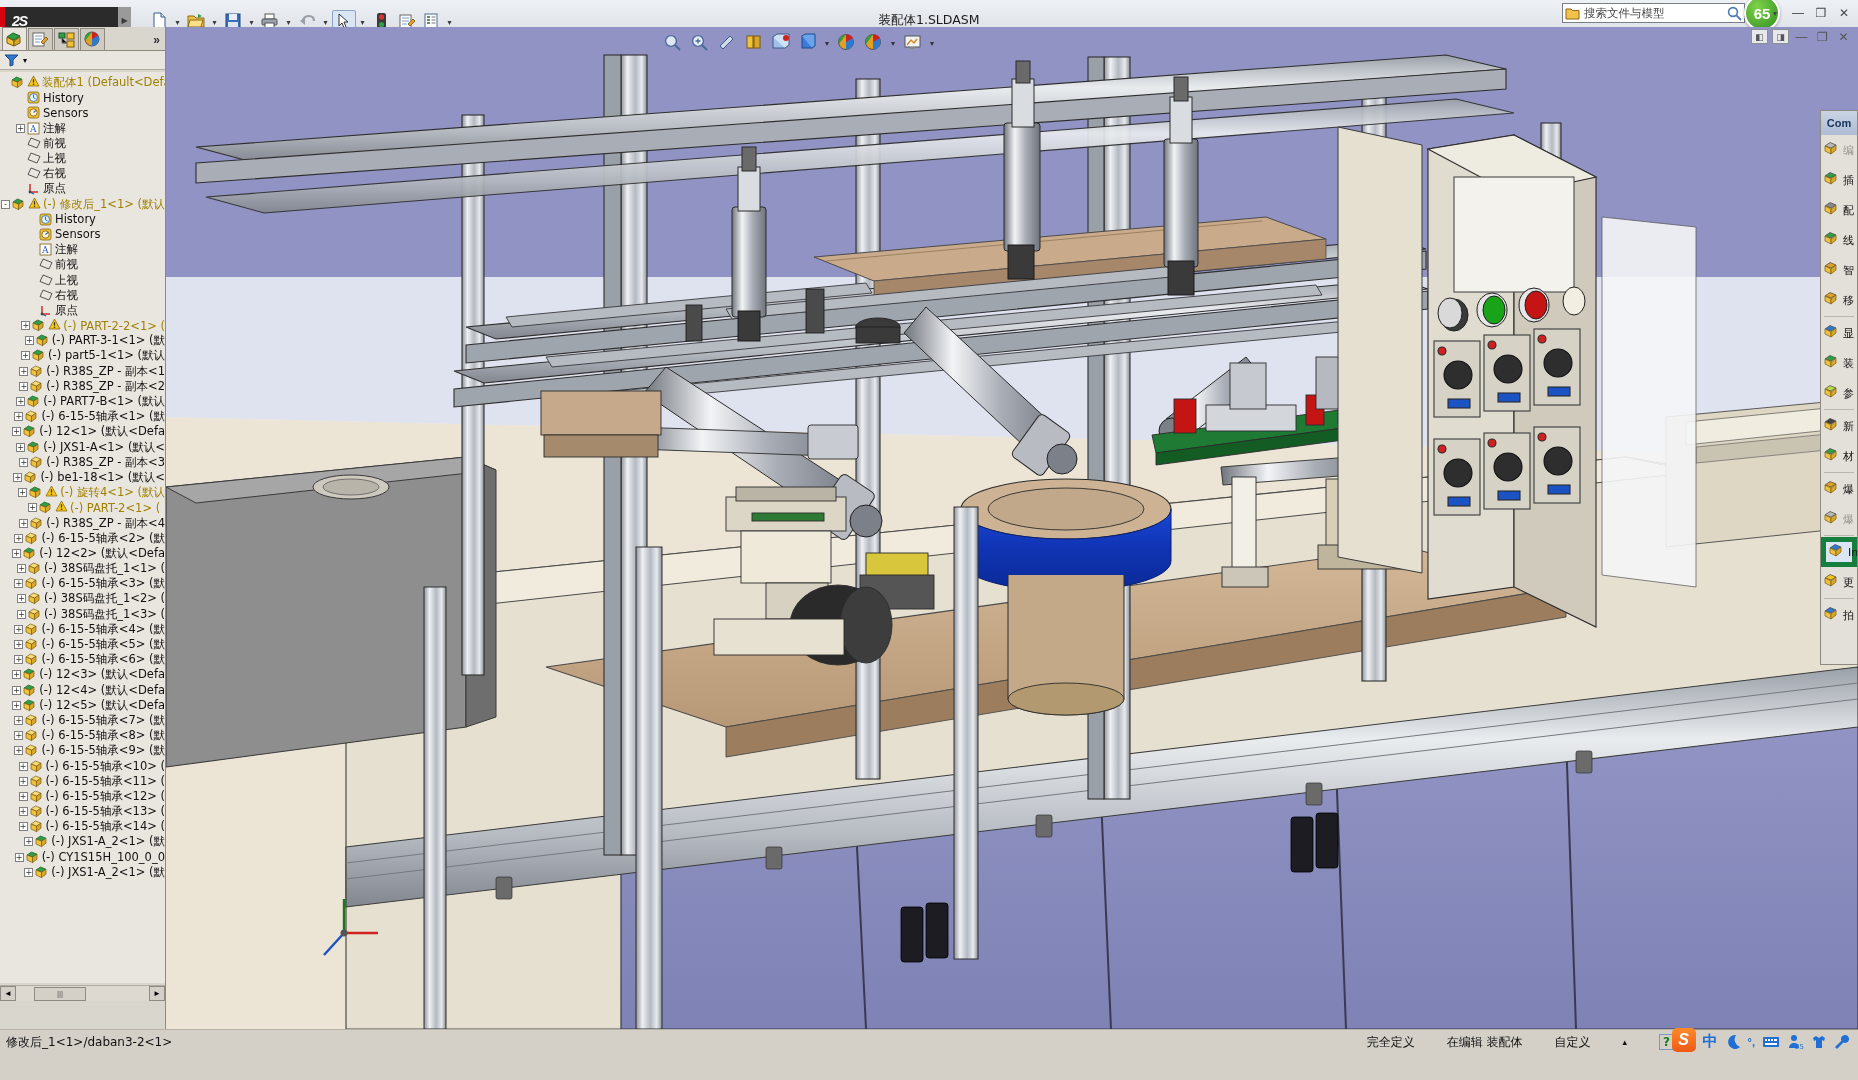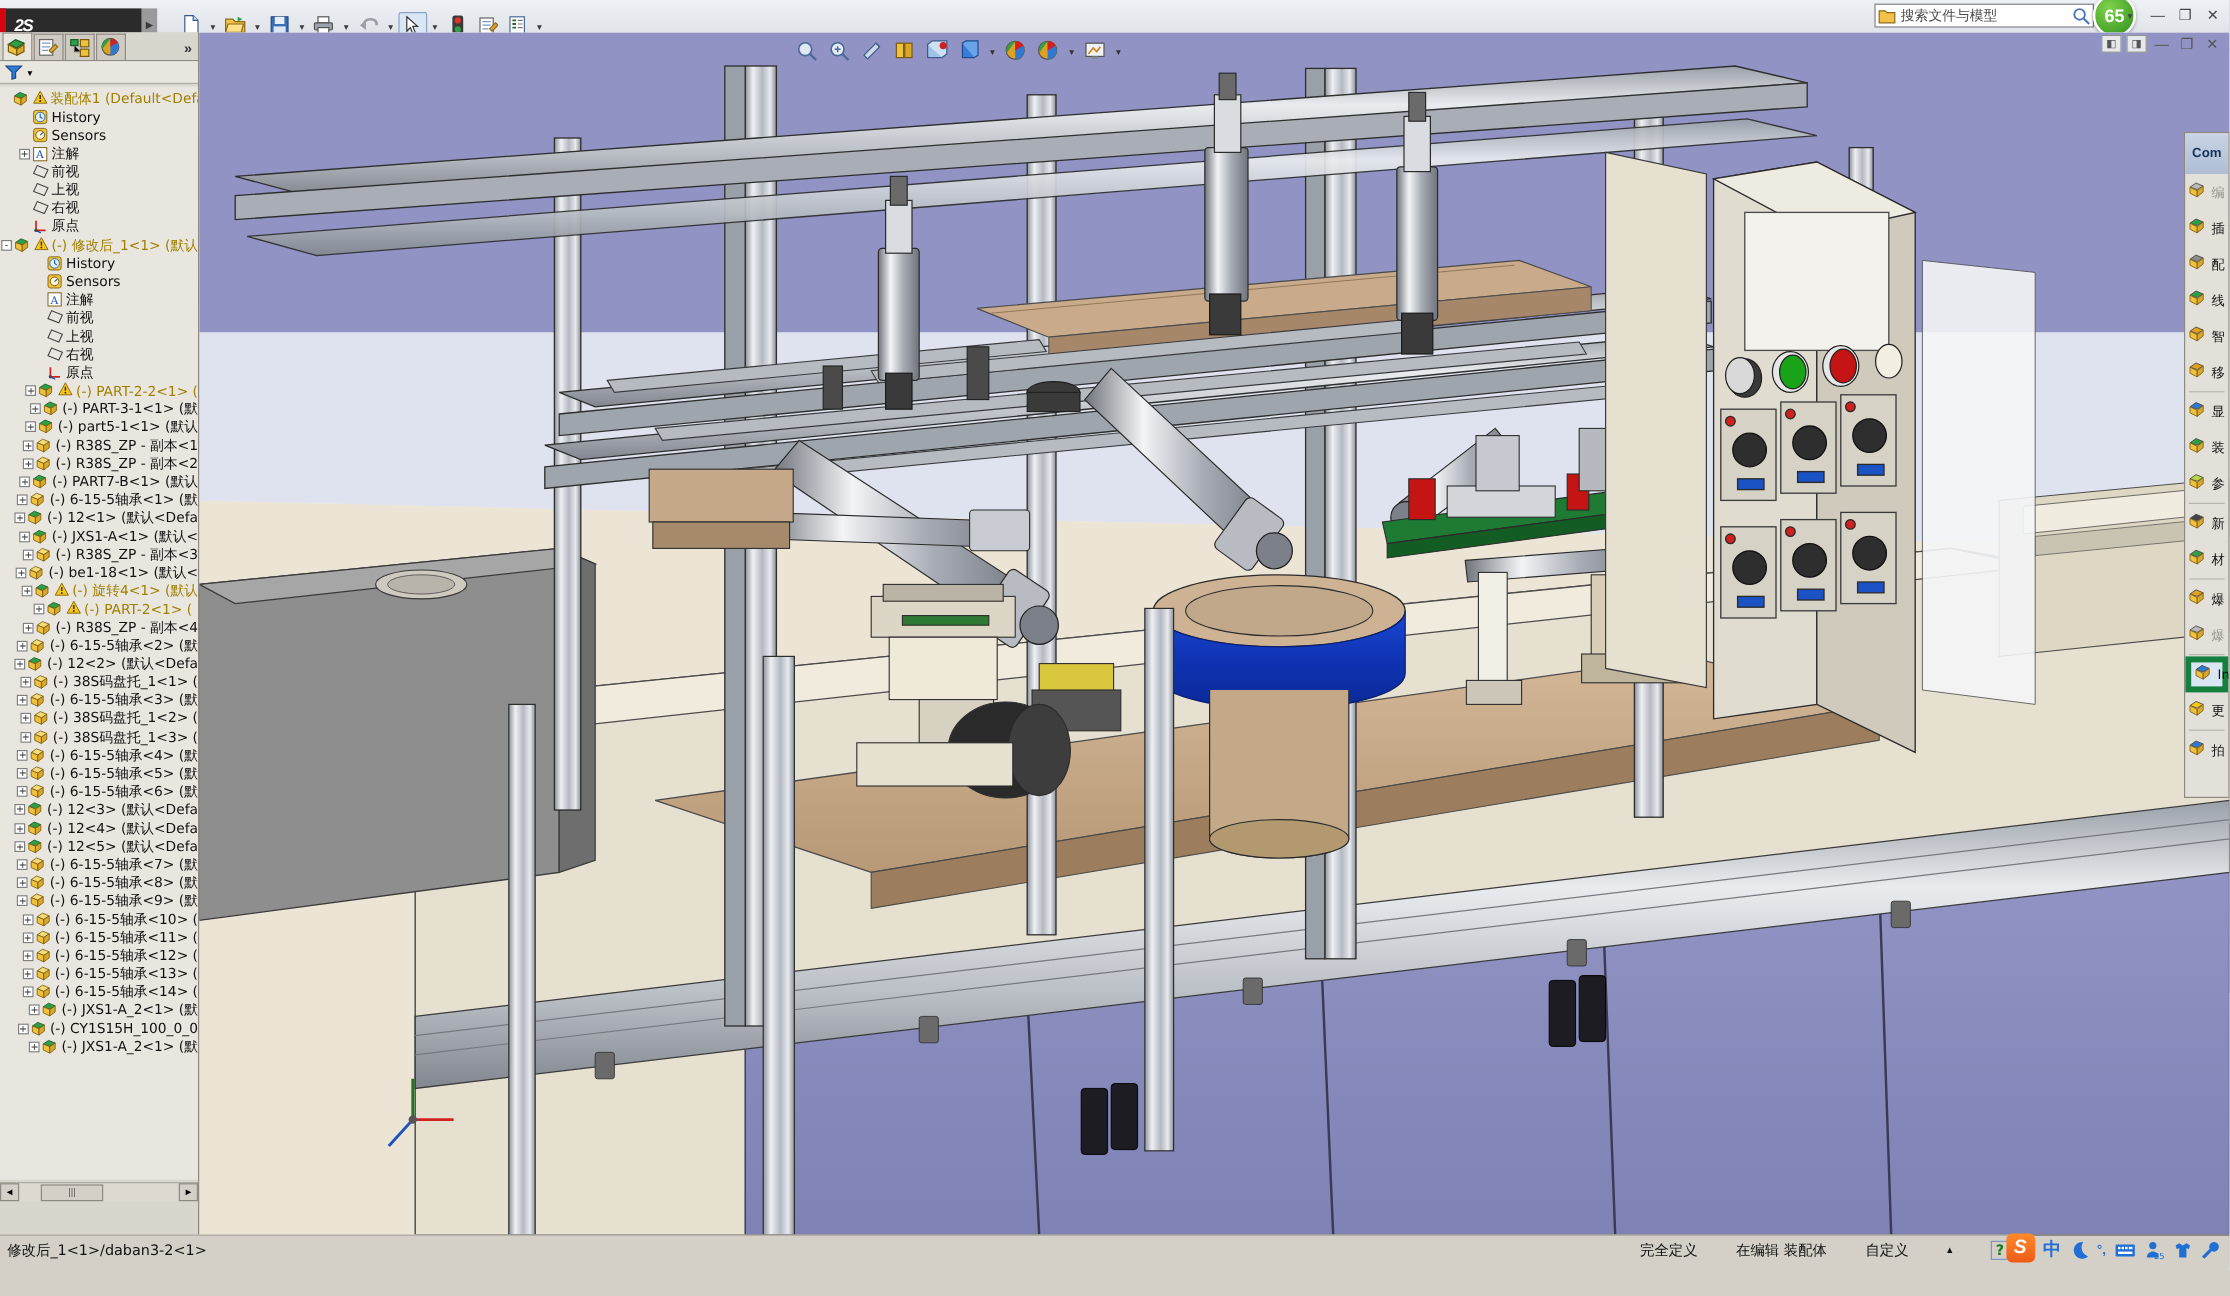--- a/index.html
+++ b/index.html
@@ -129,21 +129,21 @@
   .dbtn.plain{border:none;background:transparent;font-size:12px;}
 
   
   .scene{position:absolute;inset:0;}
 
   
   .taskpane{
     position:absolute; right:0; top:110px; width:38px; height:555px;
     background:#e3e0d9; border:1px solid #8e8a82; z-index:60; overflow:hidden;
   }
-  .tp-title{height:34px;background:linear-gradient(#c9d4e4,#aebdd4);
+  .tp-title{height:24px;background:linear-gradient(#c9d4e4,#aebdd4);
     display:flex;align-items:center;justify-content:center;font-weight:bold;
     font-size:11px;color:#16325c;}
   .tp-item{height:30px;display:flex;align-items:center;gap:3px;padding-left:3px;
     font-size:11px;color:#111;font-family:"DejaVu Sans",sans-serif;white-space:nowrap;}
   .tp-item.dim{color:#9a968e;}
   .tp-item.sel{border:5px solid #15803d;background:#dbe6f4;}
   .tp-sep{height:1px;background:#bab6ae;margin:1px 3px;}
 
   
   .imetray{
@@ -230,20 +230,21 @@
       <div class="tbtn">
         <svg width="16" height="16" viewBox="0 0 16 16">
             <rect x="2" y="1" width="12" height="14" fill="#fff" stroke="#4a6a9a"></rect>
             <path d="M4 4h3M4 7h3M4 10h3" stroke="#2f6a2f" stroke-width="1.6"></path>
             <path d="M8.5 4h4M8.5 7h4M8.5 10h4" stroke="#777"></path>
           </svg>
       </div>
       <div class="caret">▾</div>
     </div>
 
+    <div class="doc-title">装配体1.SLDASM</div>
 
     <div class="searchbox">
       <svg width="15" height="13" viewBox="0 0 15 13">
           <path d="M1 2h5l1.5 1.5H14V12H1z" fill="#f2c14b" stroke="#8a6a14"></path>
         </svg>
       <span>搜索文件与模型</span>
       <svg width="15" height="15" viewBox="0 0 15 15" style="margin-left:auto">
           <circle cx="6" cy="6" r="4.4" fill="none" stroke="#4a78b8" stroke-width="1.6"></circle>
           <path d="M9.4 9.4L14 14" stroke="#4a78b8" stroke-width="1.8"></path>
         </svg>

